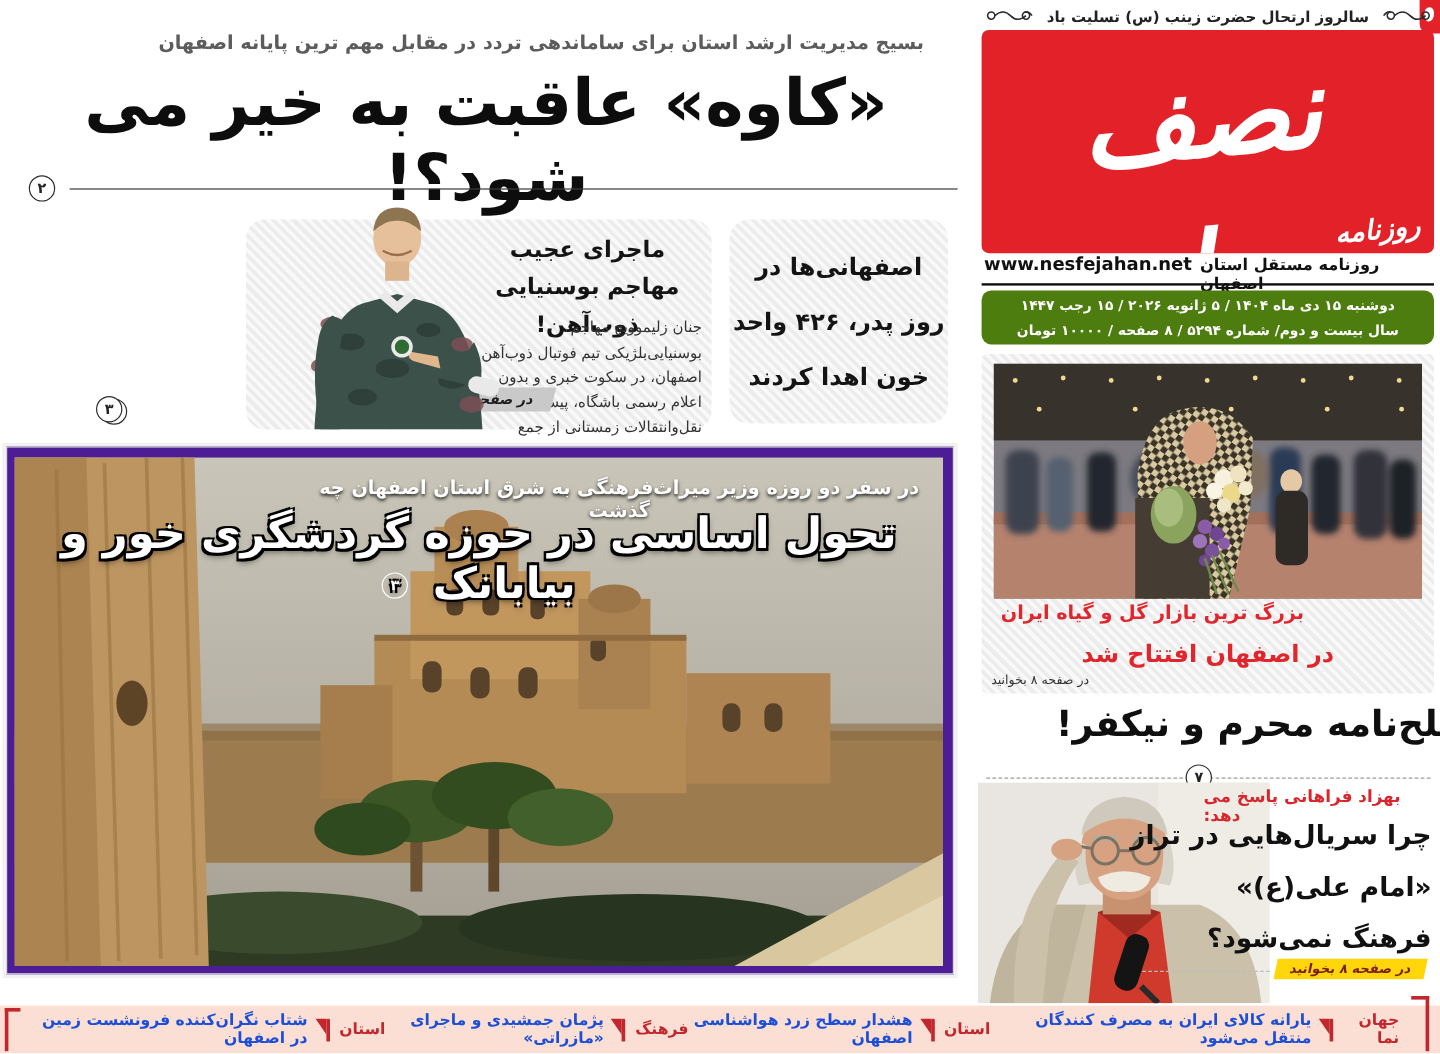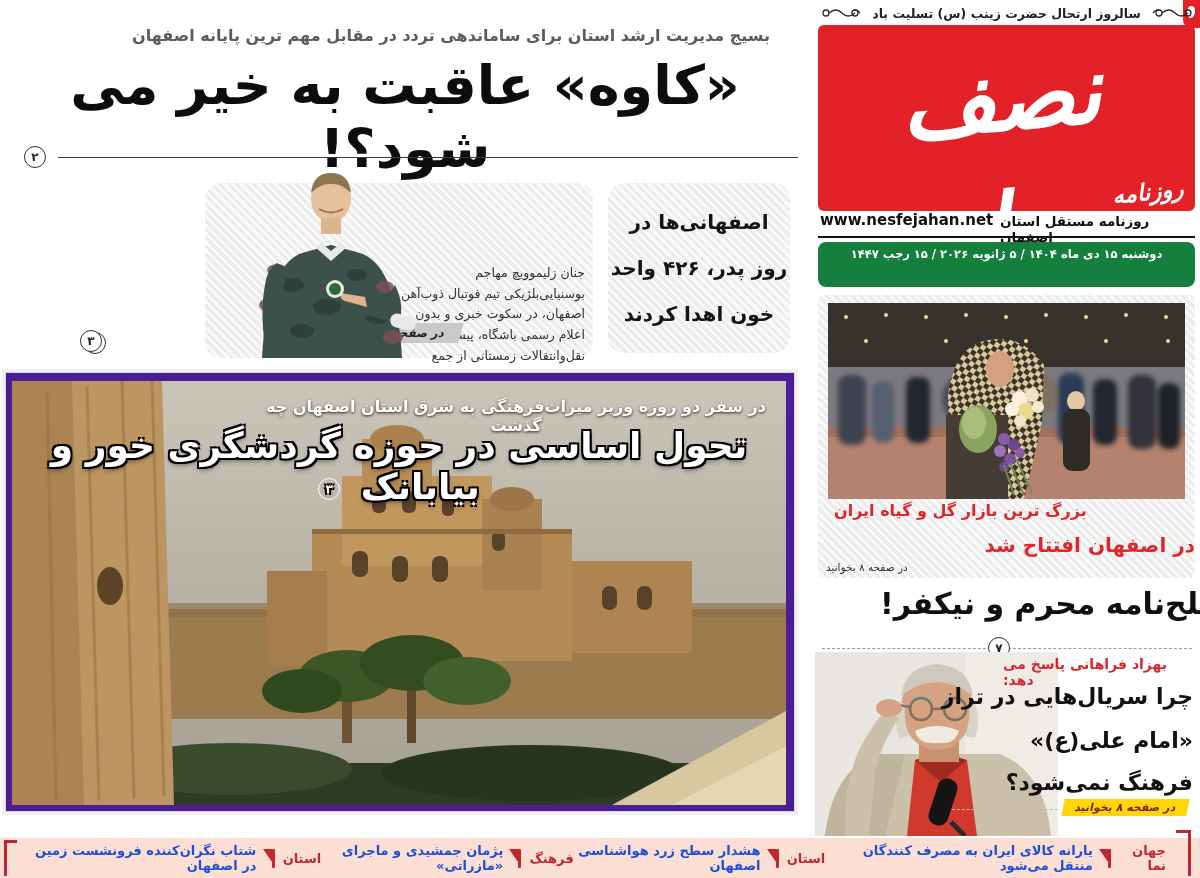--- a/index.html
+++ b/index.html
@@ -46,26 +46,26 @@
     font-size:12.5px;font-weight:bold;color:#222;}
   #corner-tab{right:0;top:0;width:17px;height:28px;background:#e32128;border-radius:0 0 0 8px;}
   #corner-tab::after{content:"";position:absolute;left:4px;top:6px;width:8px;height:12px;background:#fff;border-radius:50% 40% 55% 45%;}
   #logo-box{left:818px;top:25px;width:377px;height:186px;background:#e32128;border-radius:6px;overflow:hidden;}
   #logo-text{position:absolute;left:0;top:10px;width:100%;text-align:center;font-size:92px;font-weight:bold;font-style:italic;
     color:#fff;transform:rotate(-5deg);line-height:1.4;}
   #logo-type{position:absolute;right:12px;bottom:6px;font-size:23px;font-weight:bold;font-style:italic;color:#fff;transform:rotate(-6deg);}
   #website{left:820px;top:211px;font-size:15px;font-weight:bold;color:#111;direction:ltr;}
   #tagline{left:1000px;top:213px;width:193px;text-align:left;font-size:13.5px;font-weight:bold;color:#111;}
   #mast-rule{left:818px;top:236px;width:377px;border-top:2px solid #111;}
-  #date-band{left:818px;top:242px;width:377px;height:45px;background:#15803d;border-radius:8px;color:#fff;
+  #date-band{left:818px;top:242px;width:377px;height:45px;background:#4d7c0f;border-radius:8px;color:#fff;
     text-align:center;font-size:11.5px;font-weight:bold;line-height:1.8;padding-top:2px;}
   #flower-box{left:818px;top:295px;width:377px;height:283px;border-radius:5px;}
   #flower-photo{left:10px;top:8px;width:357px;height:196px;}
   #flower-cap1{left:16px;top:206px;width:100%;text-align:left;font-size:16px;font-weight:bold;color:#e0262c;}
-  #flower-cap2{left:0;top:238px;width:100%;font-size:20px;font-weight:bold;color:#e0262c;}
+  #flower-cap2{left:0;top:238px;width:100%;text-align:center;font-size:20px;font-weight:bold;color:#e0262c;}
   #flower-tag{left:8px;top:266px;font-size:10.5px;color:#333;}
   #peace-headline{left:868px;top:586px;width:372px;text-align:center;font-size:30px;font-weight:bold;color:#0f0f0f;}
   #peace-rule{left:822px;top:648px;width:370px;border-top:1.6px dashed #9a9a9a;}
   #peace-pnum{left:988px;top:637px;}
   #interview-photo{left:815px;top:652px;width:243px;height:184px;}
   #iv-kicker{left:1003px;top:656px;width:190px;text-align:left;font-size:14px;font-weight:bold;color:#d8262c;}
   .iv-line{left:1038px;width:155px;text-align:left;font-size:22px;font-weight:bold;color:#111;white-space:nowrap;}
   #iv-l1{top:684px;}
   #iv-l2{top:728px;}
   #iv-l3{top:770px;}
@@ -89,20 +89,24 @@
 <div id="page">
 
   <div class="abs" id="lead-kicker">بسیج مدیریت ارشد استان برای ساماندهی تردد در مقابل مهم ترین پایانه اصفهان</div>
   <div class="abs" id="lead-headline">«کاوه» عاقبت به خیر می شود؟!</div>
   <div class="abs" id="lead-rule"></div>
   <div class="abs pnum" id="lead-pnum">۲</div>
 
   <div class="abs pnum" id="workers-pnum">۲</div>
 
   <div class="abs hatched topbox" id="striker-box">
+    <div class="abs" id="striker-title">
+      <div>ماجرای عجیب</div>
+      <div>مهاجم بوسنیایی ذوب‌آهن!</div>
+    </div>
     <div class="abs" id="striker-body">جنان زلیموویچ مهاجم بوسنیایی‌بلژیکی تیم فوتبال ذوب‌آهن اصفهان، در سکوت خبری و بدون اعلام رسمی باشگاه، پیش از آغاز نقل‌وانتقالات زمستانی از جمع سبزپوشان جدا شد و به تیم کایتون‌سیتی آفریقای جنوبی پیوست ...</div>
     <div class="abs" id="striker-tag">در صفحه ۷ بخوانید</div>
     <svg class="abs" id="striker-photo" viewBox="0 0 250 193" preserveAspectRatio="xMidYMax meet" aria-hidden="true">
       <ellipse cx="124" cy="34" rx="20" ry="23" fill="#e6c09a"></ellipse>
       <path d="M104 28 Q106 8 124 8 Q142 8 144 28 Q134 18 124 19 Q114 18 104 28 Z" fill="#8e7551"></path>
       <path d="M112 44 Q124 51 136 44" stroke="#9c6f4c" stroke-width="2" fill="none"></path>
       <rect x="114" y="53" width="20" height="16" fill="#dcb58e"></rect>
       <path d="M55 193 Q60 100 95 88 L124 80 L153 88 Q190 100 195 193 Z" fill="#3d514b"></path>
       <path d="M108 82 L124 96 L140 82 L134 78 L124 86 L114 78 Z" fill="#e9e9e9"></path>
       <g fill="#2e3f3a" opacity=".9">
@@ -220,20 +224,21 @@
 
   <div class="abs" id="logo-box">
     <div id="logo-text">نصف جهان</div>
     <div id="logo-type">روزنامه</div>
   </div>
   <div class="abs" id="website">www.nesfejahan.net</div>
   <div class="abs" id="tagline">روزنامه مستقل استان اصفهان</div>
   <div class="abs" id="mast-rule"></div>
   <div class="abs" id="date-band">
     <div>دوشنبه ۱۵ دی ماه ۱۴۰۴ / ۵ ژانویه ۲۰۲۶ / ۱۵ رجب ۱۴۴۷</div>
+    <div>سال بیست و دوم/ شماره ۵۲۹۴ / ۸ صفحه / ۱۰۰۰۰ تومان</div>
   </div>
 
   <div class="abs hatched" id="flower-box">
     <svg class="abs" id="flower-photo" viewBox="0 0 357 196" preserveAspectRatio="none" aria-hidden="true">
       <defs>
         <pattern id="chk" width="10" height="10" patternUnits="userSpaceOnUse" patternTransform="rotate(35)">
           <rect width="10" height="10" fill="#d9c9a2"></rect>
           <rect width="5" height="5" fill="#3b3426"></rect>
           <rect x="5" y="5" width="5" height="5" fill="#3b3426"></rect>
         </pattern>

